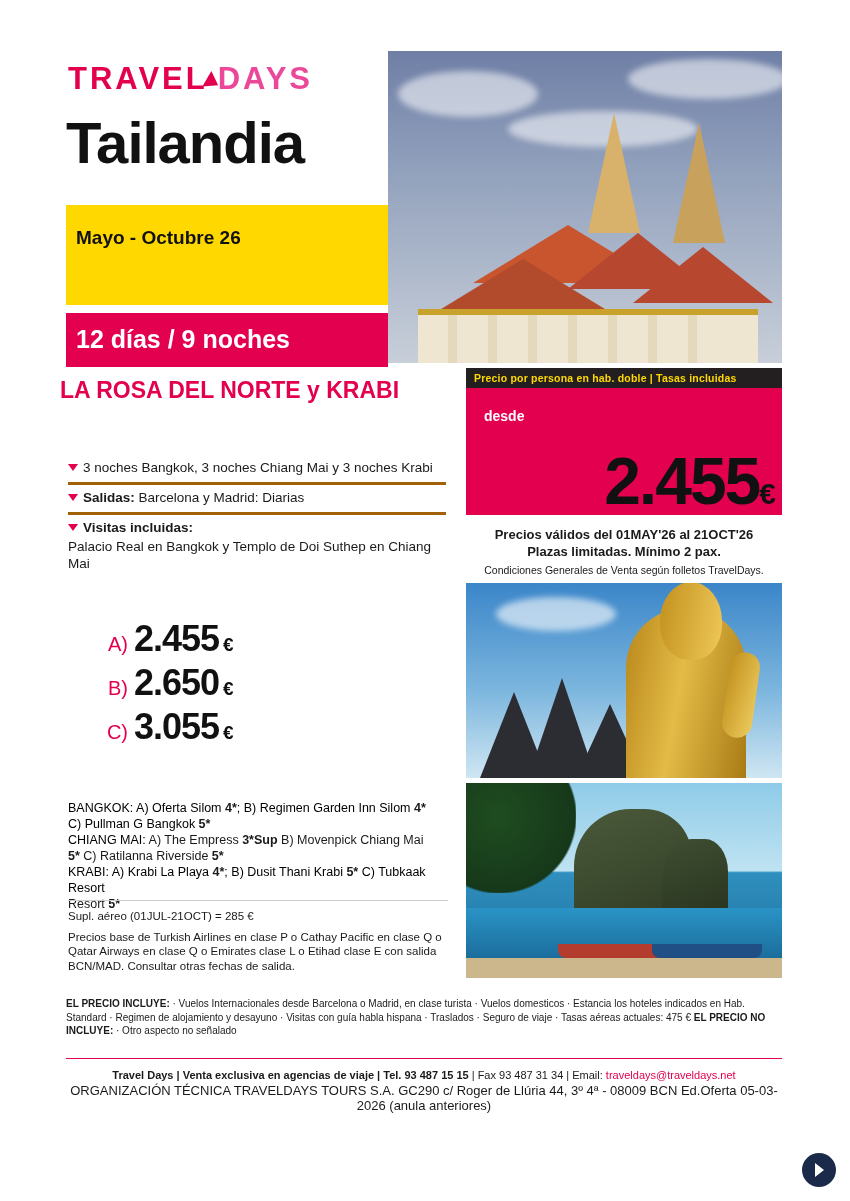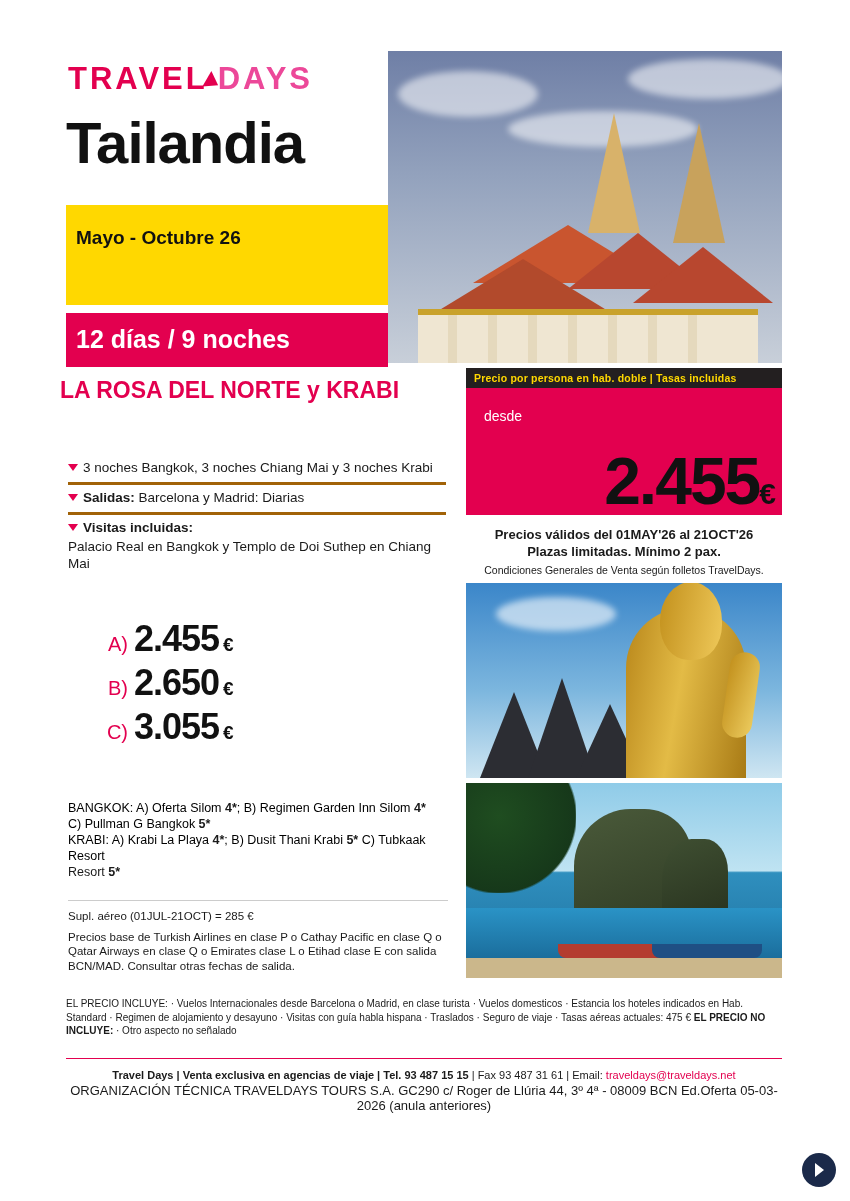--- a/index.html
+++ b/index.html
@@ -238,21 +238,21 @@
     width: 316px;
     height: 127px;
     background: #e3004f;
   }
   .desde {
     position: absolute;
     left: 18px;
     top: 20px;
     color: #ffffff;
     font-size: 14px;
-    font-weight: normal;
+    font-weight: bold;
   }
   .big-price {
     position: absolute;
     right: 8px;
     bottom: -4px;
     font-size: 66px;
     font-weight: bold;
     color: #111;
     letter-spacing: -2px;
     white-space: nowrap;
@@ -280,21 +280,21 @@
   
   .includes {
     position: absolute;
     left: 66px;
     top: 997px;
     width: 716px;
     font-size: 10px;
     line-height: 13.5px;
     color: #1a1a1a;
   }
-  .includes .lbl { font-weight: normal; }
+  .includes .lbl { font-weight: bold; }
   .includes .lbl-no { font-weight: bold; }
 
   
   .footer-rule {
     position: absolute;
     left: 66px;
     top: 1058px;
     width: 716px;
     border-top: 1px solid #e3004f;
   }
@@ -504,20 +504,24 @@
     <span class="price-letter">C)</span>
     <span class="price-num">3.055</span>
     <span class="price-cur">€</span>
   </div>
 </div>
 
 <div class="hotels">
   <div>
     <span class="city">BANGKOK:</span><span class="city"> A) Oferta Silom </span><span class="bold">4*</span><span class="city">; B) Regimen Garden Inn Silom </span><span class="bold">4*</span><br>
     <span class="city">C) Pullman G Bangkok </span><span class="bold">5*</span>
+  </div>
+  <div>
+    <span class="city">CHIANG MAI:</span><span> A) The Empress </span><span class="bold">3*Sup</span><span>  B) Movenpick Chiang Mai </span><br>
+    <span class="bold">5*</span><span> C) Ratilanna Riverside </span><span class="bold">5*</span>
   </div>
   <div>
     <span class="city">KRABI:</span><span class="city"> A) Krabi La Playa </span><span class="bold">4*</span><span class="city">; B) Dusit Thani Krabi </span><span class="bold">5*</span><span class="city"> C) Tubkaak Resort </span><br>
     <span>Resort </span><span class="bold">5*</span>
   </div>
 </div>
 
 <div class="supl">
   <p>Supl. aéreo (01JUL-21OCT) = 285 €</p>
   <p>Precios base de Turkish Airlines en clase P o Cathay Pacific en clase Q o Qatar Airways en clase Q o Emirates clase L o Etihad clase E con salida BCN/MAD. Consultar otras fechas de salida.</p>
@@ -584,20 +588,20 @@
   <div class="boat b2" style="left:186px; width:110px;"></div>
 </div>
 
 <div class="includes">
   <span class="lbl">EL PRECIO INCLUYE:</span><span> · Vuelos Internacionales desde Barcelona o Madrid, en clase turista · Vuelos domesticos · Estancia los hoteles indicados en Hab. Standard · Regimen de alojamiento y desayuno · Visitas con guía habla hispana · Traslados · Seguro de viaje · Tasas aéreas actuales: 475 € </span><span class="lbl-no">EL PRECIO NO INCLUYE:</span><span> · Otro aspecto no señalado</span>
 </div>
 
 <div class="footer-rule"></div>
 <div class="footer">
   <div>
-    <span class="f1">Travel Days | Venta exclusiva en agencias de viaje</span><span class="f1"> | Tel. 93 487 15 15</span><span> | Fax 93 487 31 61 | Email: </span><span class="mail">traveldays@traveldays.net</span>
+    <span class="f1">Travel Days | Venta exclusiva en agencias de viaje</span><span class="f1"> | Tel. 93 487 15 15</span><span> | Fax 93 487 31 34 | Email: </span><span class="mail">traveldays@traveldays.net</span>
   </div>
   <div class="f2">ORGANIZACIÓN TÉCNICA TRAVELDAYS TOURS S.A. GC290 c/ Roger de Llúria 44, 3º 4ª - 08009 BCN Ed.Oferta 05-03-2026 (anula anteriores)</div>
 </div>
 
 <div class="corner-btn">
   <div class="inner"></div>
 </div>
 
 </body></html>

